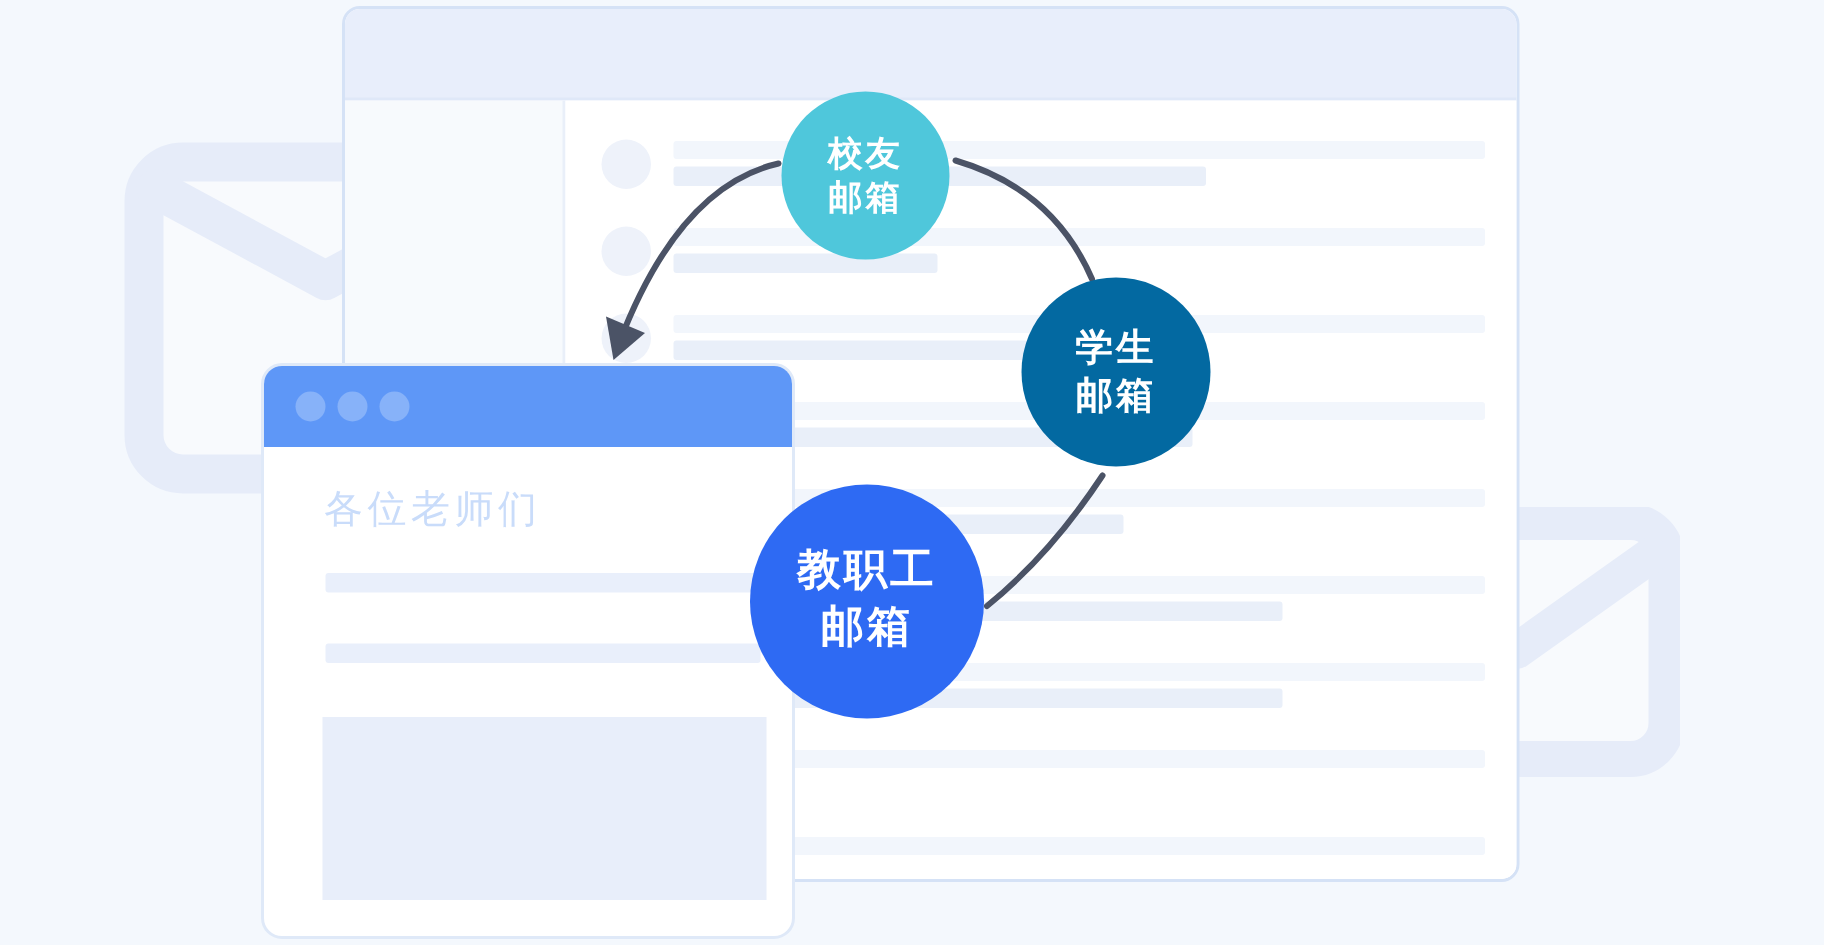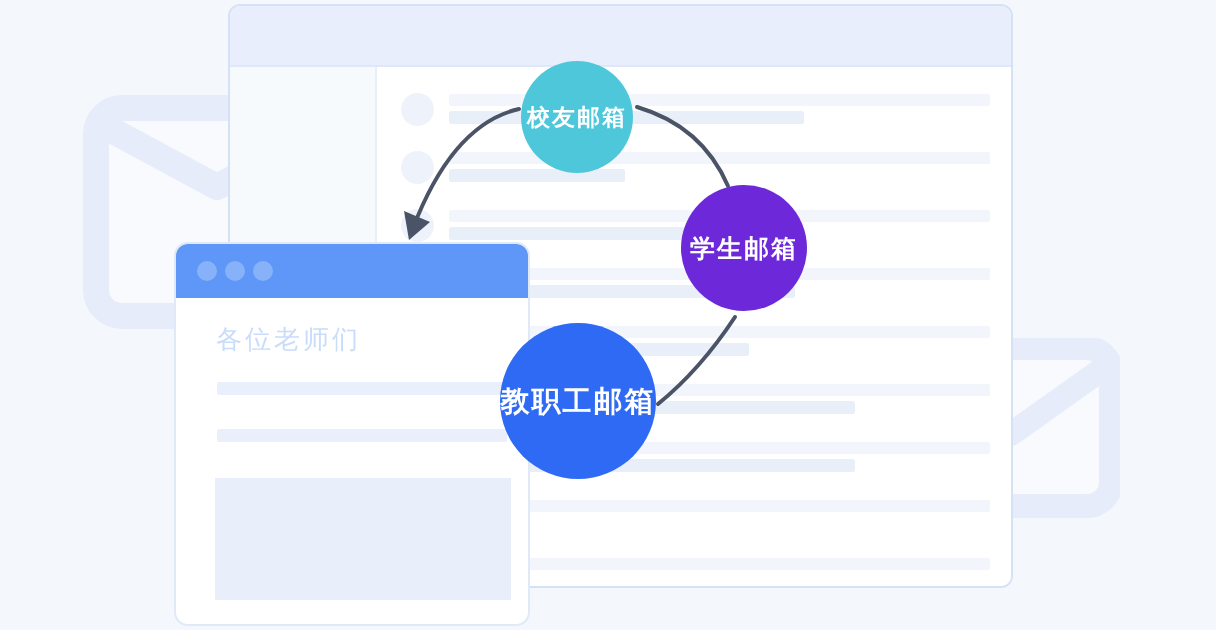--- a/index.html
+++ b/index.html
@@ -41,25 +41,25 @@
   .compose-title{position:absolute;left:28px;top:24px;font-size:26px;line-height:34px;
     color:var(--compose-title-text);font-weight:500;letter-spacing:3px;white-space:nowrap;}
   .ph-line{position:absolute;left:29px;width:290px;height:13px;background:var(--placeholder-line);border-radius:2px;}
   .ph-line.l1{top:84px;}
   .ph-line.l2{top:131px;}
   .ph-block{position:absolute;left:27px;top:180px;width:296px;height:122px;background:var(--placeholder-block);}
 
   .arrows{position:absolute;left:0;top:0;z-index:4;pointer-events:none;}
 
   .badge{position:absolute;z-index:5;border-radius:50%;color:#fff;font-weight:600;
-    display:flex;flex-direction:row;align-items:center;justify-content:center;
+    display:flex;flex-direction:column;align-items:center;justify-content:center;
     letter-spacing:2px;}
   .badge-alumni{left:521px;top:61px;width:112px;height:112px;font-size:23px;line-height:29px;}
   .badge-student{left:681px;top:185px;width:126px;height:126px;font-size:25px;line-height:32px;}
-  .badge-staff{left:500px;top:323px;width:156px;height:156px;font-size:29px;line-height:38px;}
+  .badge-staff{left:500px;top:323px;width:156px;height:156px;font-size:29px;line-height:38px;font-family:Liberation Mono, monospace;}
 </style>
 </head>
 <body>
 
 <div class="stage">
 
   <svg class="env env-left" width="290" height="240" viewBox="0 0 290 240">
     <rect x="14" y="16" width="256" height="208" rx="26" fill="var(--envelope-fill)" stroke="var(--envelope-outline)" stroke-width="26"></rect>
     <polyline points="22,34 135,95 248,34" fill="none" stroke="var(--envelope-outline)" stroke-width="26" stroke-linejoin="round" stroke-linecap="round"></polyline>
   </svg>
@@ -151,21 +151,21 @@
     <path d="M 519,109 Q 453,124 413,228" fill="none" stroke="var(--arrow)" stroke-width="4" stroke-linecap="round"></path>
     <polygon points="409,240 430,222 404,211" fill="var(--arrow)"></polygon>
     <path d="M 637,107 Q 702,126 728,186" fill="none" stroke="var(--arrow)" stroke-width="4" stroke-linecap="round"></path>
     <path d="M 735,317 Q 700,370 658,404" fill="none" stroke="var(--arrow)" stroke-width="4" stroke-linecap="round"></path>
   </svg>
 
   <div class="badge badge-alumni" style="background: rgb(79, 199, 219);">
     <span>校友</span>
     <span>邮箱</span>
   </div>
-  <div class="badge badge-student" style="background: #6d28d9;">
+  <div class="badge badge-student" style="background: #0369a1;">
     <span>学生</span>
     <span>邮箱</span>
   </div>
   <div class="badge badge-staff" style="background: rgb(46, 106, 243);">
     <span>教职工</span>
     <span>邮箱</span>
   </div>
 
 </div>
 

